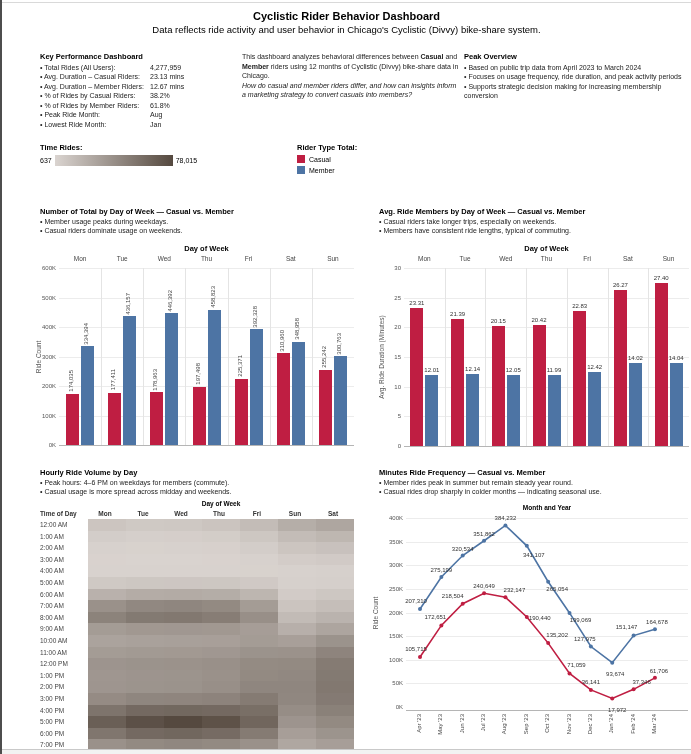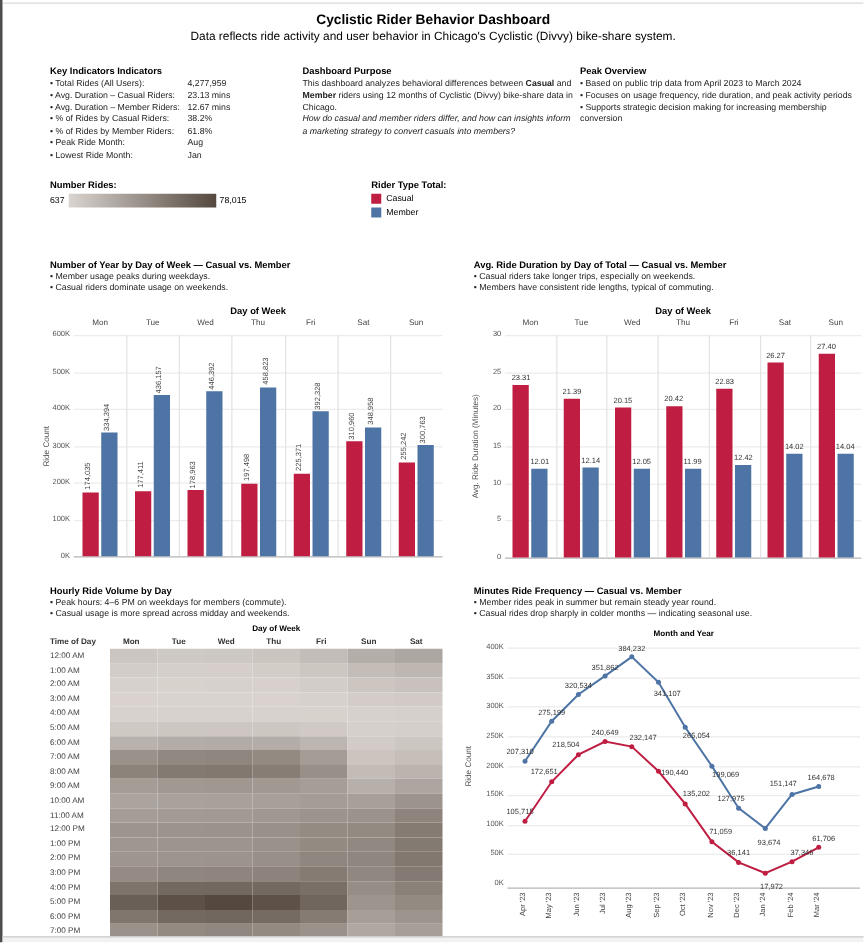--- a/index.html
+++ b/index.html
@@ -48,21 +48,21 @@
 </style>
 </head>
 <body>
 
 <div id="page">
   <div id="topline"></div>
   <div class="title">Cyclistic Rider Behavior Dashboard</div>
   <div class="subtitle">Data reflects ride activity and user behavior in Chicago's Cyclistic (Divvy) bike-share system.</div>
 
   <div class="infocol" style="left:38px;width:202px;">
-    <div class="h">Key Indicators Indicators</div>
+    <div class="h">Key Performance Dashboard</div>
     <div id="kpi-list">
         <div class="kpirow">
           <span class="kl">• Total Rides (All Users):</span>
           <span class="kv">4,277,959</span>
         </div>
         <div class="kpirow">
           <span class="kl">• Avg. Duration – Casual Riders:</span>
           <span class="kv">23.13 mins</span>
         </div>
         <div class="kpirow">
@@ -81,35 +81,34 @@
           <span class="kl">• Peak Ride Month:</span>
           <span class="kv">Aug</span>
         </div>
         <div class="kpirow">
           <span class="kl">• Lowest Ride Month:</span>
           <span class="kv">Jan</span>
         </div>
       </div>
   </div>
   <div class="infocol" style="left:240px;width:220px;">
-    <div class="h">Dashboard Purpose</div>
     <div id="purpose-text"><span>This dashboard analyzes behavioral differences between </span><span style="font-weight: bold;">Casual</span><span> and </span><span style="font-weight: bold;">Member</span><span> riders using 12 months of Cyclistic (Divvy) bike-share data in Chicago.</span></div>
     <div class="it">How do casual and member riders differ, and how can insights inform a marketing strategy to convert casuals into members?</div>
   </div>
   <div class="infocol" style="left:462px;width:222px;">
     <div class="h">Peak Overview</div>
     <div id="overview-list">
         <div>• Based on public trip data from April 2023 to March 2024</div>
         <div>• Focuses on usage frequency, ride duration, and peak activity periods</div>
         <div>• Supports strategic decision making for increasing membership conversion</div>
       </div>
   </div>
 
   <div class="legend" style="left:38px;">
-    <div class="h">Number Rides:</div>
+    <div class="h">Time Rides:</div>
     <div class="gradwrap">
       <span>637</span>
       <span class="gradbar" id="gradbar" style="background: linear-gradient(to right, rgb(218, 212, 208), rgb(85, 73, 63));"></span>
       <span>78,015</span>
     </div>
   </div>
   <div class="legend" style="left:295px;">
     <div class="h">Rider Type Total:</div>
     <div id="swatches">
         <div class="swrow">
@@ -117,21 +116,21 @@
           <span>Casual</span>
         </div>
         <div class="swrow">
           <span class="sw" style="background: rgb(77, 116, 164);"></span>
           <span>Member</span>
         </div>
       </div>
   </div>
 
   <div class="chart" style="left:33px;top:207px;width:322px;height:250px;">
-    <div class="ctitle">Number of Year by Day of Week — Casual vs. Member</div>
+    <div class="ctitle">Number of Total by Day of Week — Casual vs. Member</div>
     <div class="cbullets" id="c1bullets">
         <div>• Member usage peaks during weekdays.</div>
         <div>• Casual riders dominate usage on weekends.</div>
       </div>
     <div class="axtitle" style="left:24px;top:37px;width:295px;">Day of Week</div>
     <div class="days" style="left:24px;top:48px;width:295px;" id="c1days">
         <div class="daycell" style="width: 42.1429px;">Mon</div>
         <div class="daycell" style="width: 42.1429px;">Tue</div>
         <div class="daycell" style="width: 42.1429px;">Wed</div>
         <div class="daycell" style="width: 42.1429px;">Thu</div>
@@ -187,21 +186,21 @@
         <div class="bar" style="left: 232.786px; width: 13px; height: 102.943px; background: rgb(77, 116, 164);"></div>
         <div class="vlabel" style="left: 234.786px; bottom: 104.943px;">348,958</div>
         <div class="bar" style="left: 259.929px; width: 13px; height: 75.2964px; background: rgb(191, 30, 66);"></div>
         <div class="vlabel" style="left: 261.929px; bottom: 77.2964px;">255,242</div>
         <div class="bar" style="left: 274.929px; width: 13px; height: 88.7251px; background: rgb(77, 116, 164);"></div>
         <div class="vlabel" style="left: 276.929px; bottom: 90.7251px;">300,763</div>
       </div>
   </div>
 
   <div class="chart" style="left:372px;top:207px;width:319px;height:250px;">
-    <div class="ctitle">Avg. Ride Duration by Day of Total — Casual vs. Member</div>
+    <div class="ctitle">Avg. Ride Members by Day of Week — Casual vs. Member</div>
     <div class="cbullets" id="c2bullets">
         <div>• Casual riders take longer trips, especially on weekends.</div>
         <div>• Members have consistent ride lengths, typical of commuting.</div>
       </div>
     <div class="axtitle" style="left:30px;top:37px;width:285px;">Day of Week</div>
     <div class="days" style="left:30px;top:48px;width:285px;" id="c2days">
         <div class="daycell" style="width: 40.7143px;">Mon</div>
         <div class="daycell" style="width: 40.7143px;">Tue</div>
         <div class="daycell" style="width: 40.7143px;">Wed</div>
         <div class="daycell" style="width: 40.7143px;">Thu</div>

